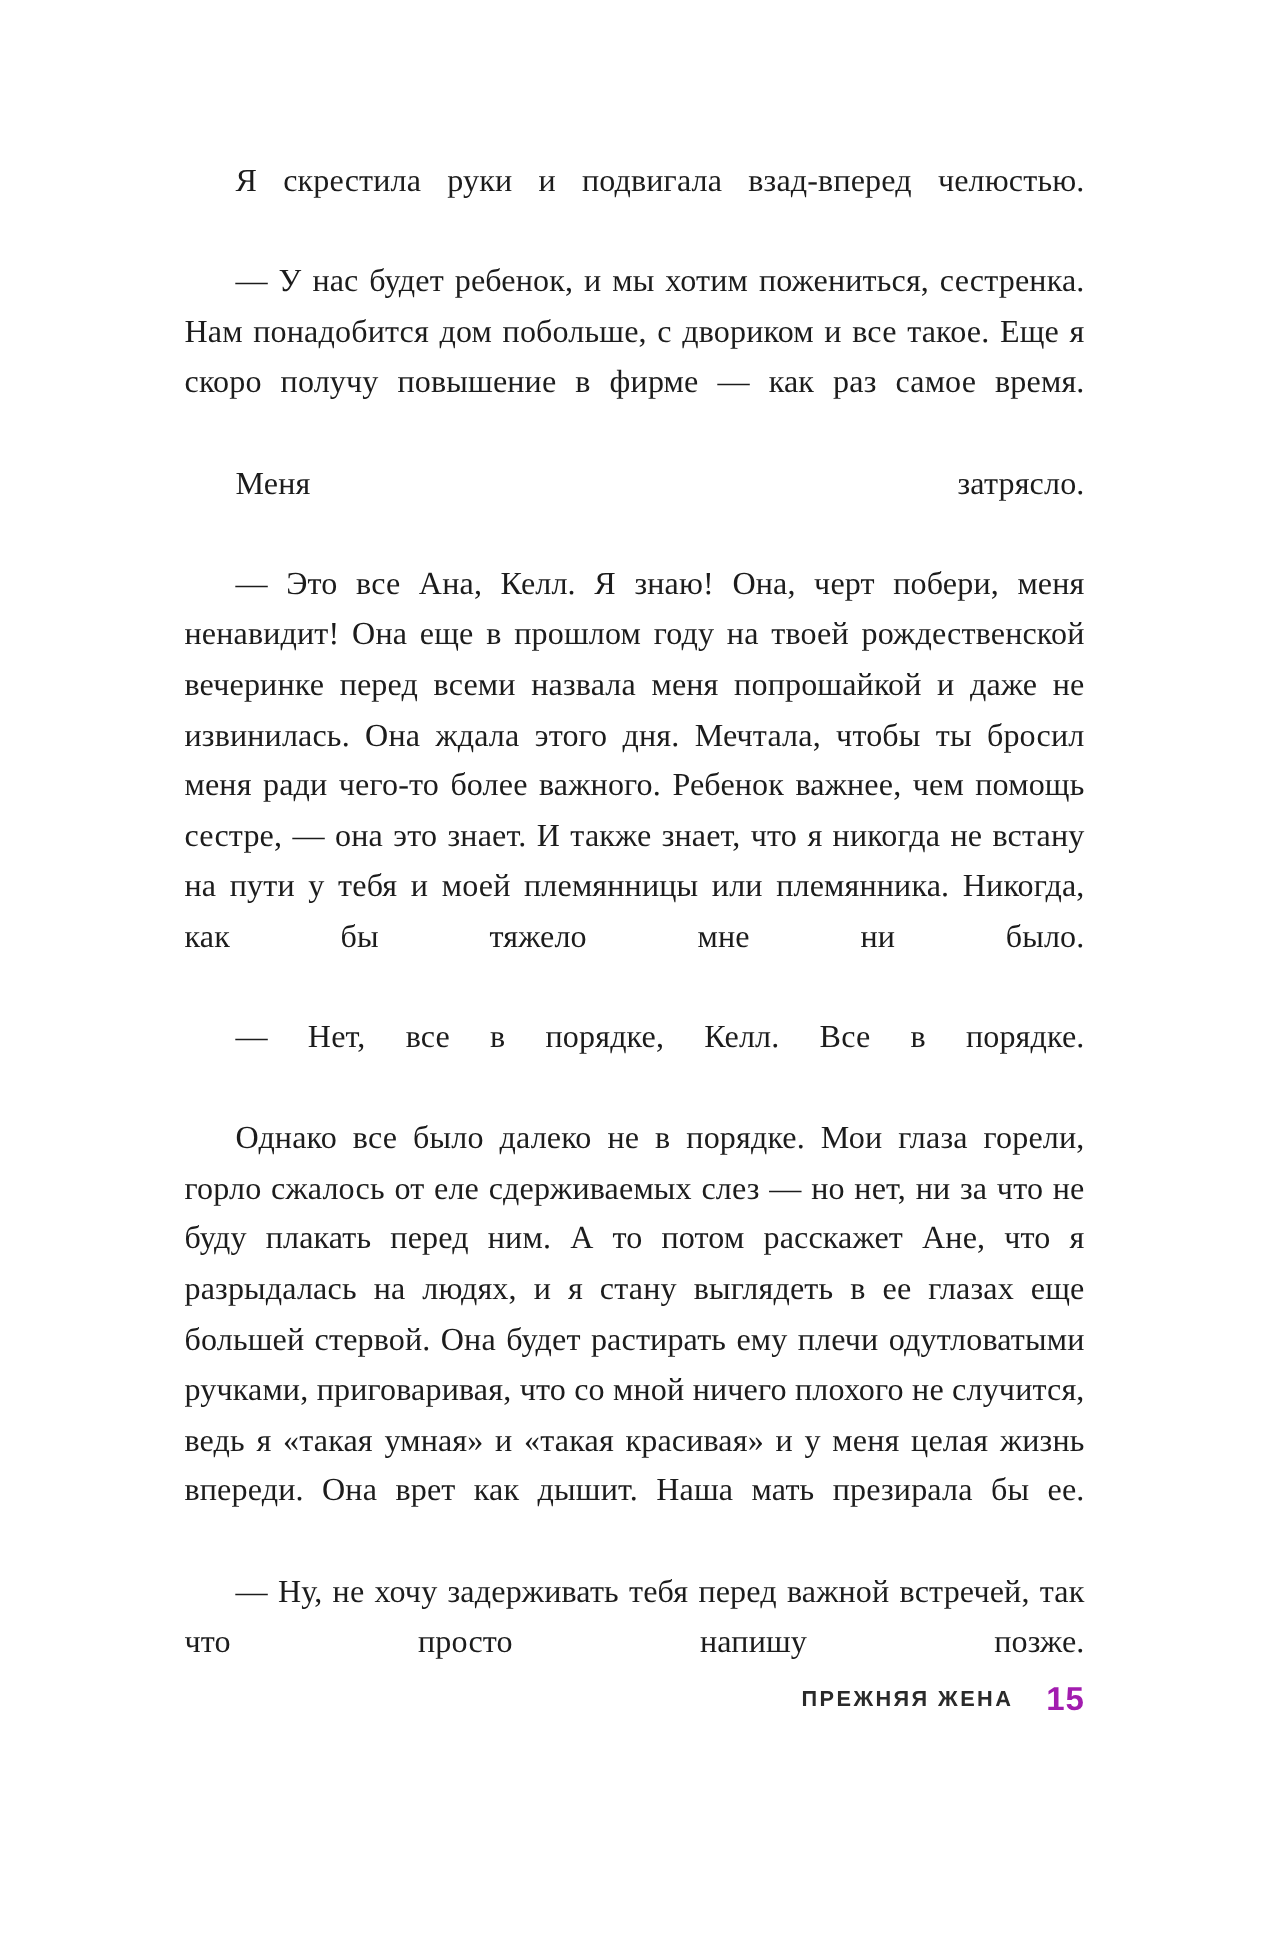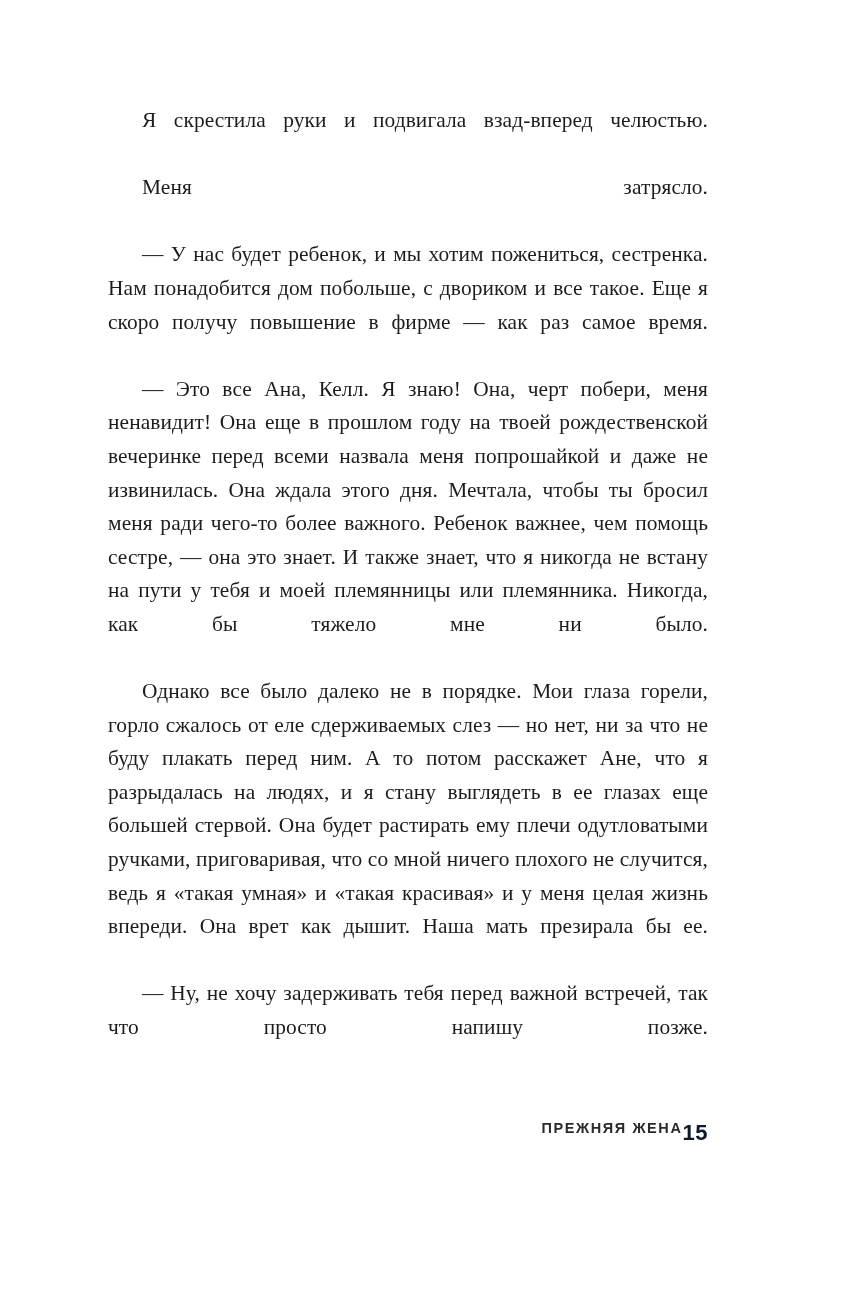--- a/index.html
+++ b/index.html
@@ -10,21 +10,21 @@
   body {
     width: 856px;
     height: 1299px;
     position: relative;
     font-family: "Liberation Serif", "DejaVu Serif", serif;
     color: #1b1b1b;
     overflow: hidden;
   }
   .page {
     position: absolute;
-    top: 0; left: 0;
+    top: 0; left: 15px;
     width: 704px;
     height: 1299px;
     background: #ffffff;
   }
   .text-block {
     position: absolute;
     left: 108px;
     top: 104px;
     width: 600px;
   }
@@ -43,49 +43,51 @@
     content: "";
     display: inline-block;
     width: 100%;
   }
   .footer {
     position: absolute;
     left: 108px;
     top: 1120px;
     width: 600px;
     display: flex;
-    align-items: flex-start;
+    align-items: center;
     justify-content: flex-end;
+    gap: 22px;
   }
   .footer-title {
     font-family: "Liberation Sans", "DejaVu Sans", sans-serif;
     font-size: 14.5px;
     letter-spacing: 1.6px;
     color: #2a2a2a;
     text-transform: uppercase;
     font-weight: 600;
   }
   .footer-page {
     font-family: "Liberation Sans", "DejaVu Sans", sans-serif;
     font-size: 22px;
     font-weight: bold;
-    color: #0f172a;
+    color: #a21caf;
     letter-spacing: 0.5px;
   }
 </style>
 </head>
 <body>
 
 <div class="page">
 
   <div class="text-block">
     <p class="para">Я скрестила руки и подвигала взад-вперед челюстью.</p>
+    <p class="para">— У нас будет ребенок, и мы хотим пожениться, сестренка. Нам понадобится дом побольше, с двориком и все такое. Еще я скоро получу повышение в фирме — как раз самое время.</p>
     <p class="para">Меня затрясло.</p>
-    <p class="para">— У нас будет ребенок, и мы хотим пожениться, сестренка. Нам понадобится дом побольше, с двориком и все такое. Еще я скоро получу повышение в фирме — как раз самое время.</p>
     <p class="para">— Это все Ана, Келл. Я знаю! Она, черт побери, меня ненавидит! Она еще в прошлом году на твоей рождественской вечеринке перед всеми назвала меня попрошайкой и даже не извинилась. Она ждала этого дня. Мечтала, чтобы ты бросил меня ради чего-то более важного. Ребенок важнее, чем помощь сестре, — она это знает. И также знает, что я никогда не встану на пути у тебя и моей племянницы или племянника. Никогда, как бы тяжело мне ни было.</p>
+    <p class="para">— Нет, все в порядке, Келл. Все в порядке.</p>
     <p class="para">Однако все было далеко не в порядке. Мои глаза горели, горло сжалось от еле сдерживаемых слез — но нет, ни за что не буду плакать перед ним. А то потом расскажет Ане, что я разрыдалась на людях, и я стану выглядеть в ее глазах еще большей стервой. Она будет растирать ему плечи одутловатыми ручками, приговаривая, что со мной ничего плохого не случится, ведь я «такая умная» и «такая красивая» и у меня целая жизнь впереди. Она врет как дышит. Наша мать презирала бы ее.</p>
     <p class="para">— Ну, не хочу задерживать тебя перед важной встречей, так что просто напишу позже.</p>
   </div>
 
   <div class="footer">
     <span class="footer-title">ПРЕЖНЯЯ ЖЕНА</span>
     <span class="footer-page">15</span>
   </div>
 
 </div>

